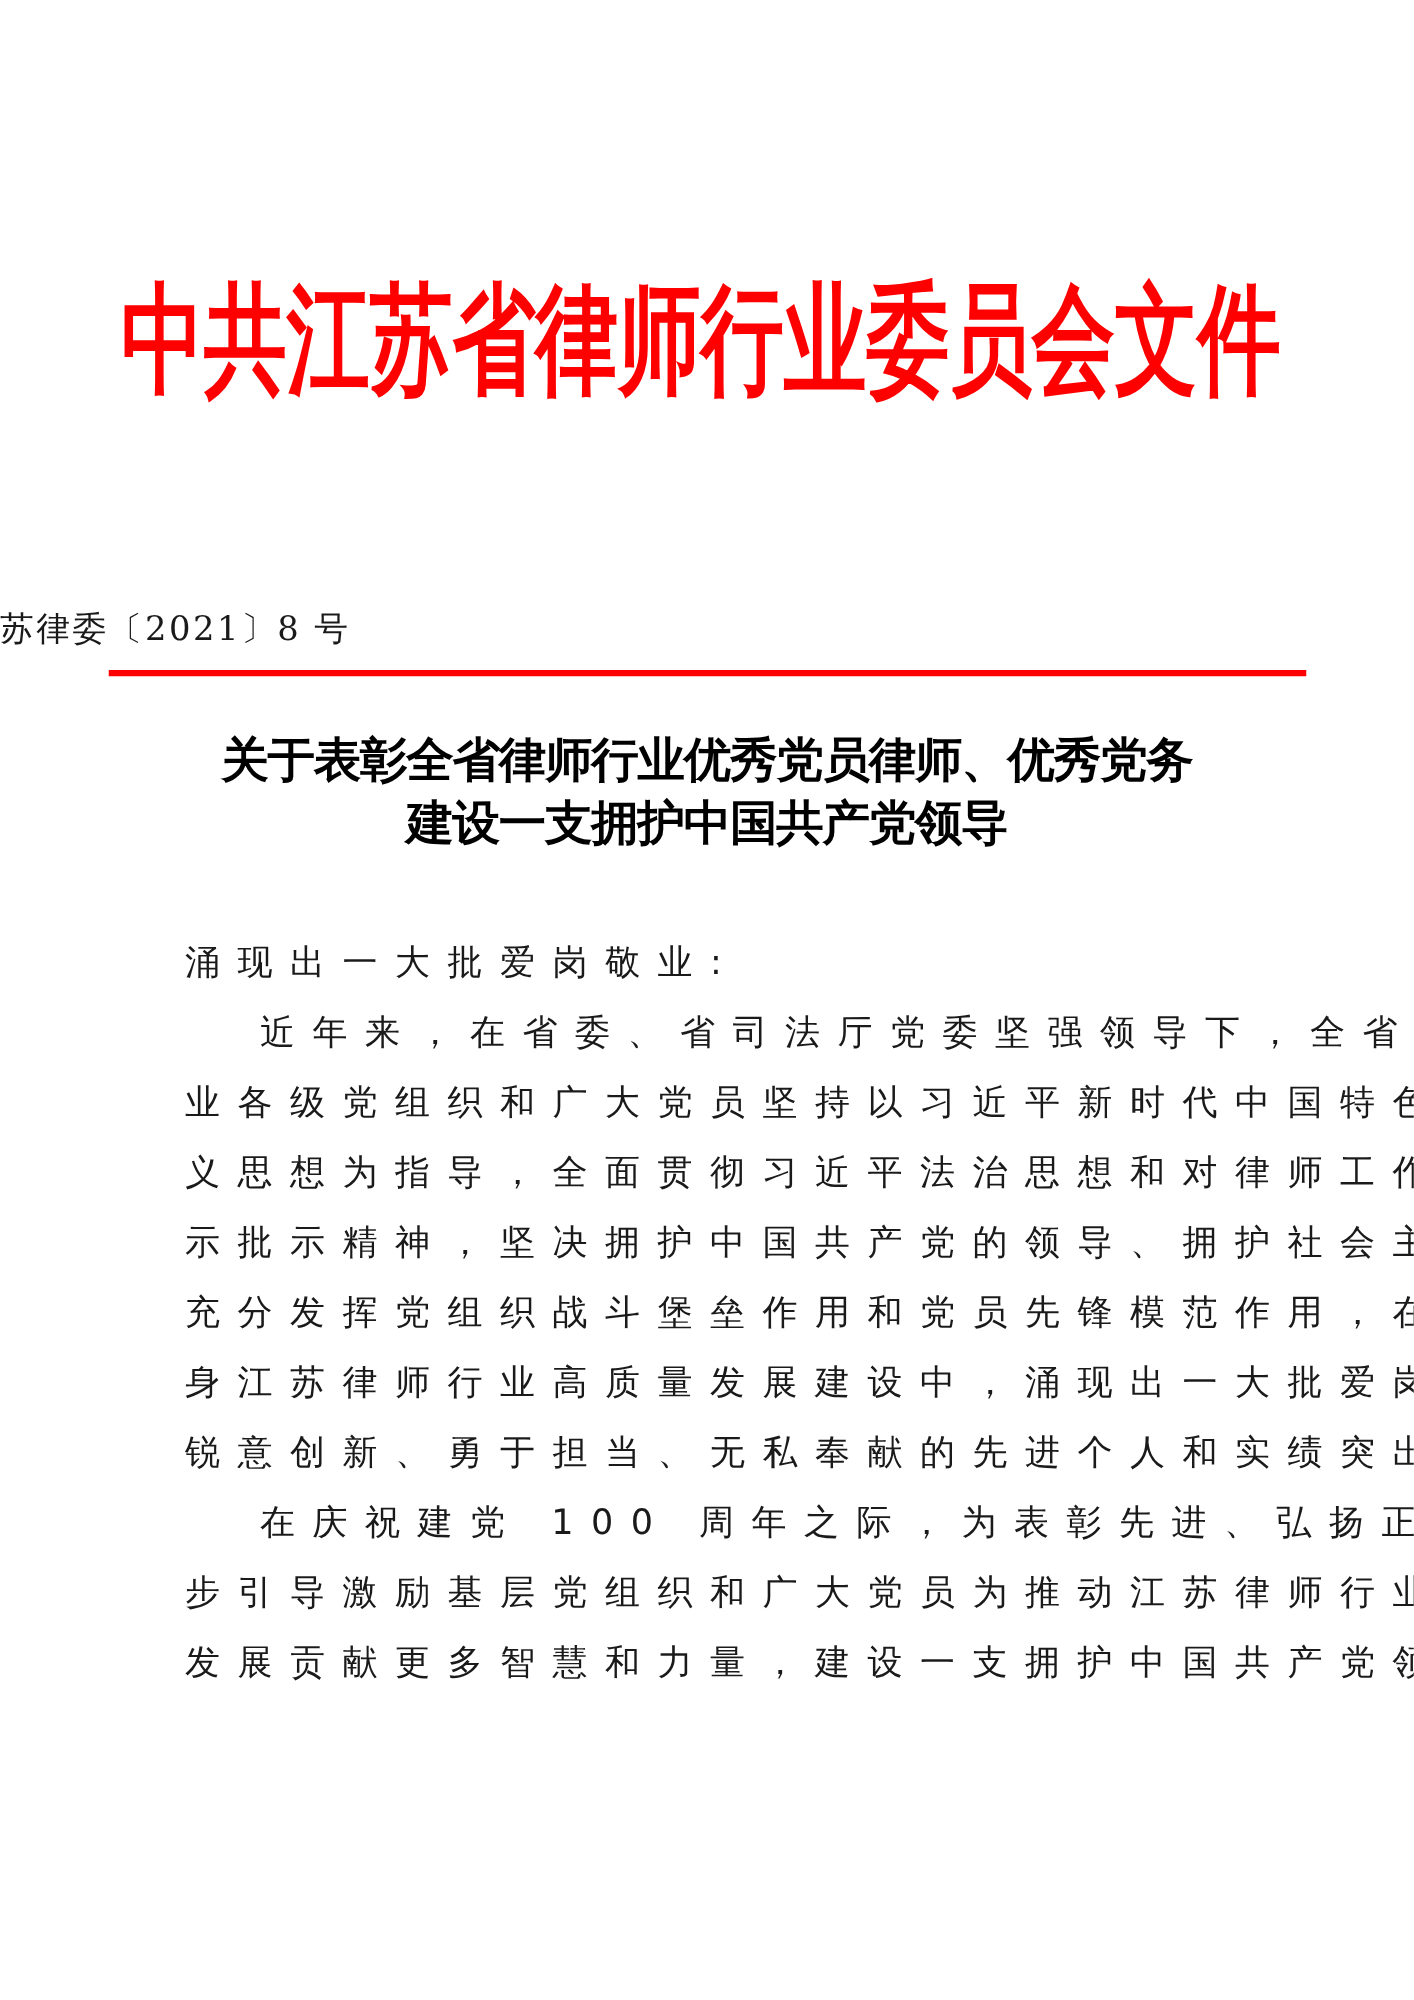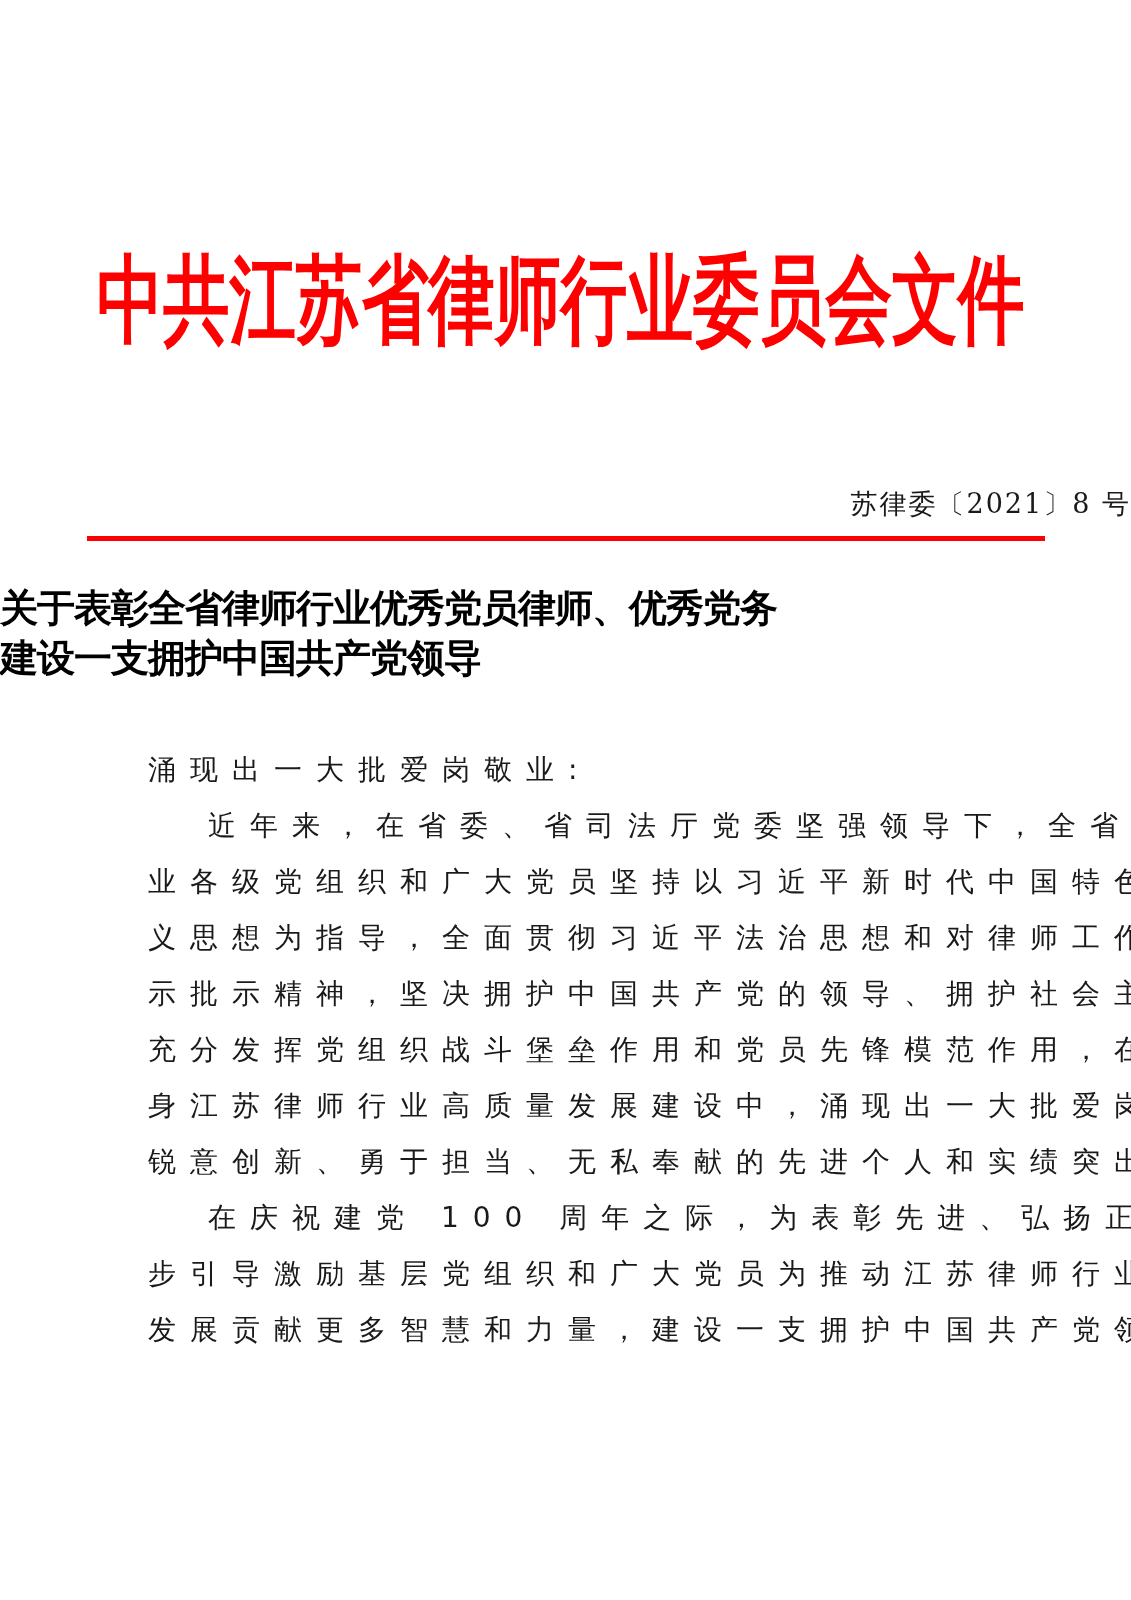--- a/index.html
+++ b/index.html
@@ -20,21 +20,21 @@
     left: 0; top: 0;
     width: 1131px;
     height: 1600px;
     background: #ffffff;
   }
 
   
   .masthead {
     position: absolute;
     left: 97px;
-    top: 248px;
+    top: 220px;
     width: 920px;
     height: 104px;
     overflow: visible;
   }
   .masthead-text {
     display: block;
     white-space: nowrap;
     font-family: "DejaVu Serif", "Liberation Serif", serif;
     font-weight: bold;
     font-size: 96px;
@@ -44,21 +44,21 @@
     transform-origin: left top;
     transform: scaleX(0.69);
   }
 
   
   .doc-number {
     position: absolute;
     left: 0;
     width: 1131px;
     top: 486px;
-    text-align: right;
+    text-align: left;
     font-family: "DejaVu Serif", "Liberation Serif", serif;
     font-size: 27px;
     line-height: 36px;
     color: #1a1a1a;
     letter-spacing: 2px;
   }
 
   
   .red-rule {
     position: absolute;
@@ -68,20 +68,21 @@
     height: 5px;
     background: #ff0000;
   }
 
   
   .title {
     position: absolute;
     left: 0;
     width: 1131px;
     top: 583px;
+    text-align: center;
   }
   .title-line {
     display: block;
     font-family: "DejaVu Serif", "Liberation Serif", serif;
     font-weight: bold;
     font-size: 38px;
     line-height: 50px;
     color: #000000;
     white-space: nowrap;
     letter-spacing: -1px;

